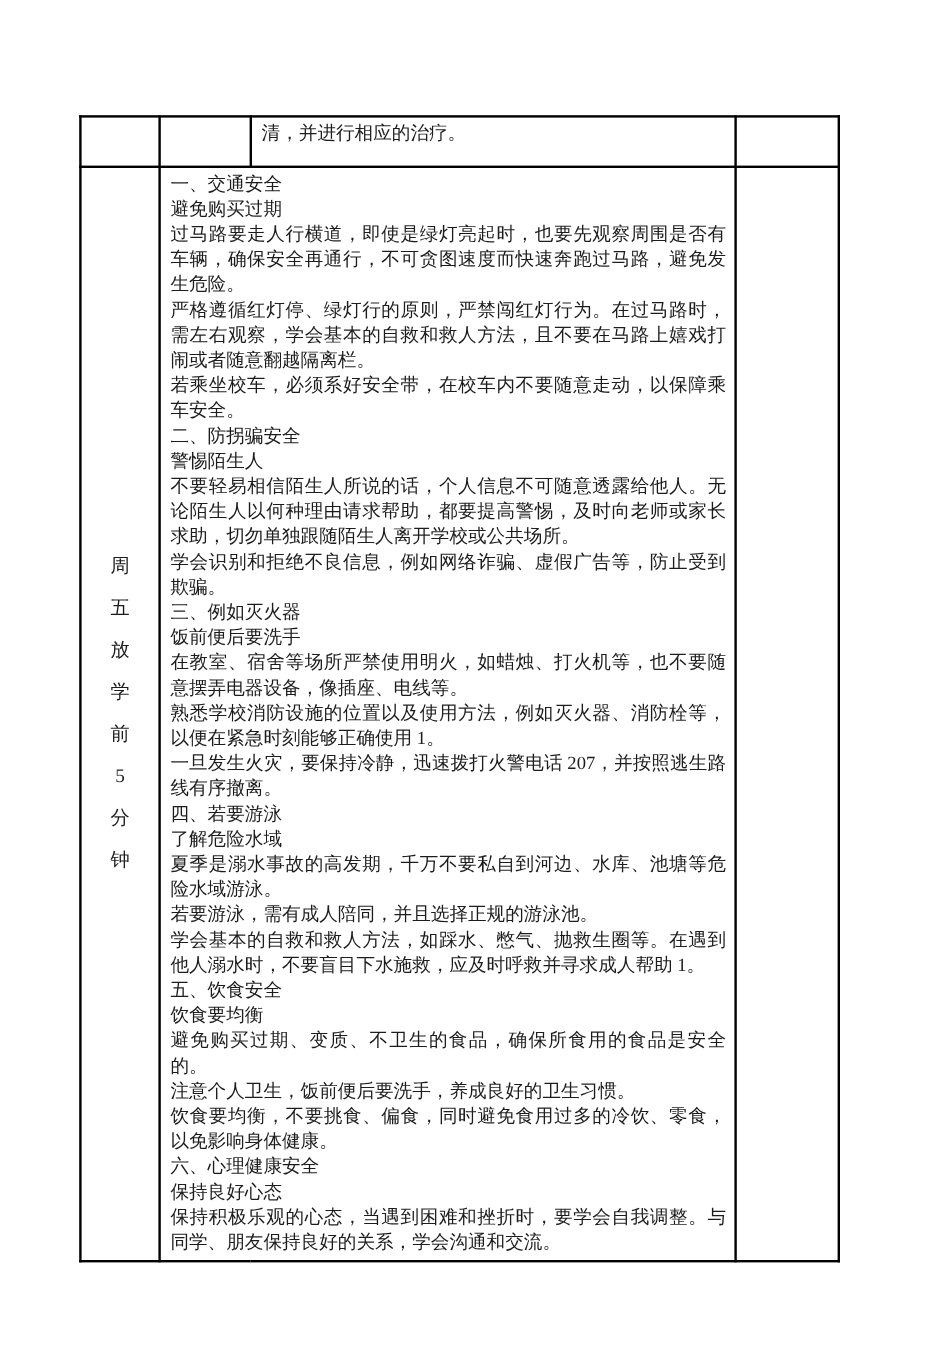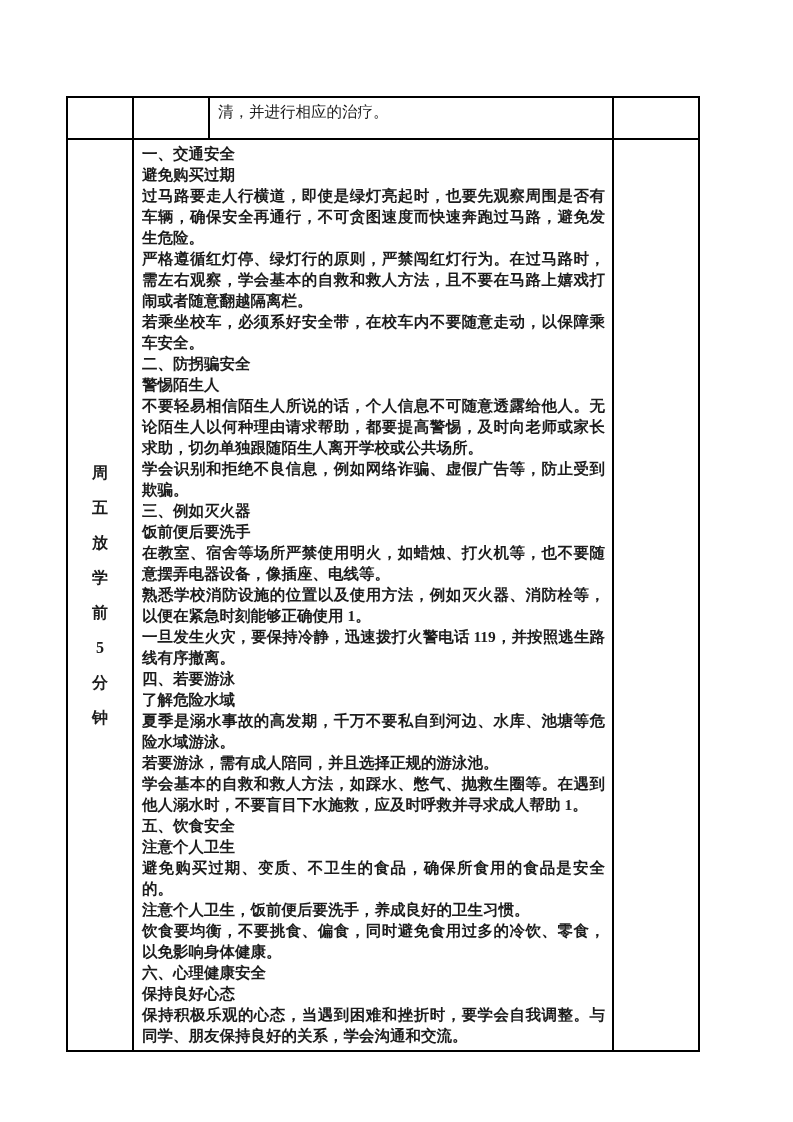--- a/index.html
+++ b/index.html
@@ -29,21 +29,21 @@
     width: 632px;
     border-collapse: collapse;
     table-layout: fixed;
   }
   td {
     border: 2px solid var(--line);
     vertical-align: top;
     padding: 0;
   }
   tr.row-prev td { height: 42px; }
-  tr.row-main td { height: 872px; font-weight: bold; }
+  tr.row-main td { height: 872px; }
   td.content-cell {
     padding: 3px 7px 4px 8px;
     font-size: 15.5px;
     line-height: 21px;
     text-align: justify;
   }
   td.content-cell p {
     margin: 0;
     padding: 0;
   }
@@ -105,28 +105,28 @@
               <p>严格遵循红灯停、绿灯行的原则，严禁闯红灯行为。在过马路时，需左右观察，学会基本的自救和救人方法，且不要在马路上嬉戏打闹或者随意翻越隔离栏。</p>
               <p>若乘坐校车，必须系好安全带，在校车内不要随意走动，以保障乘车安全。</p>
               <p>二、防拐骗安全</p>
               <p>警惕陌生人</p>
               <p>不要轻易相信陌生人所说的话，个人信息不可随意透露给他人。无论陌生人以何种理由请求帮助，都要提高警惕，及时向老师或家长求助，切勿单独跟随陌生人离开学校或公共场所。</p>
               <p>学会识别和拒绝不良信息，例如网络诈骗、虚假广告等，防止受到欺骗。</p>
               <p>三、例如灭火器</p>
               <p>饭前便后要洗手</p>
               <p>在教室、宿舍等场所严禁使用明火，如蜡烛、打火机等，也不要随意摆弄电器设备，像插座、电线等。</p>
               <p>熟悉学校消防设施的位置以及使用方法，例如灭火器、消防栓等，以便在紧急时刻能够正确使用 1。</p>
-              <p>一旦发生火灾，要保持冷静，迅速拨打火警电话 119，并按照逃生路线有序撤离。</p>
+              <p>一旦发生火灾，要保持冷静，迅速拨打火警电话 207，并按照逃生路线有序撤离。</p>
               <p>四、若要游泳</p>
               <p>了解危险水域</p>
               <p>夏季是溺水事故的高发期，千万不要私自到河边、水库、池塘等危险水域游泳。</p>
               <p>若要游泳，需有成人陪同，并且选择正规的游泳池。</p>
               <p>学会基本的自救和救人方法，如踩水、憋气、抛救生圈等。在遇到他人溺水时，不要盲目下水施救，应及时呼救并寻求成人帮助 1。</p>
               <p>五、饮食安全</p>
-              <p>注意个人卫生</p>
+              <p>饮食要均衡</p>
               <p>避免购买过期、变质、不卫生的食品，确保所食用的食品是安全的。</p>
               <p>注意个人卫生，饭前便后要洗手，养成良好的卫生习惯。</p>
               <p>饮食要均衡，不要挑食、偏食，同时避免食用过多的冷饮、零食，以免影响身体健康。</p>
               <p>六、心理健康安全</p>
               <p>保持良好心态</p>
               <p>保持积极乐观的心态，当遇到困难和挫折时，要学会自我调整。与同学、朋友保持良好的关系，学会沟通和交流。</p>
             </div>
         </td>
         <td></td>
       </tr>

